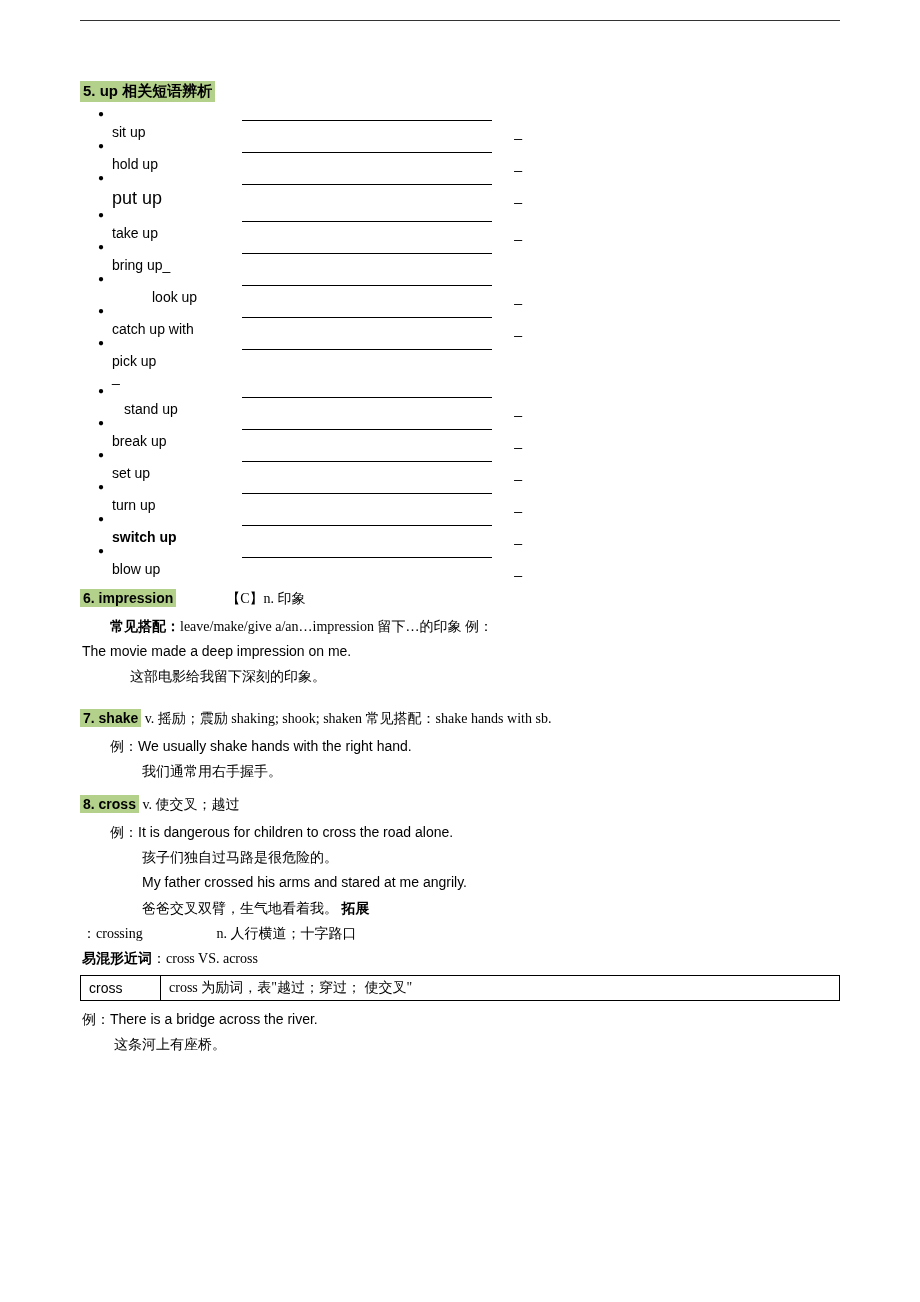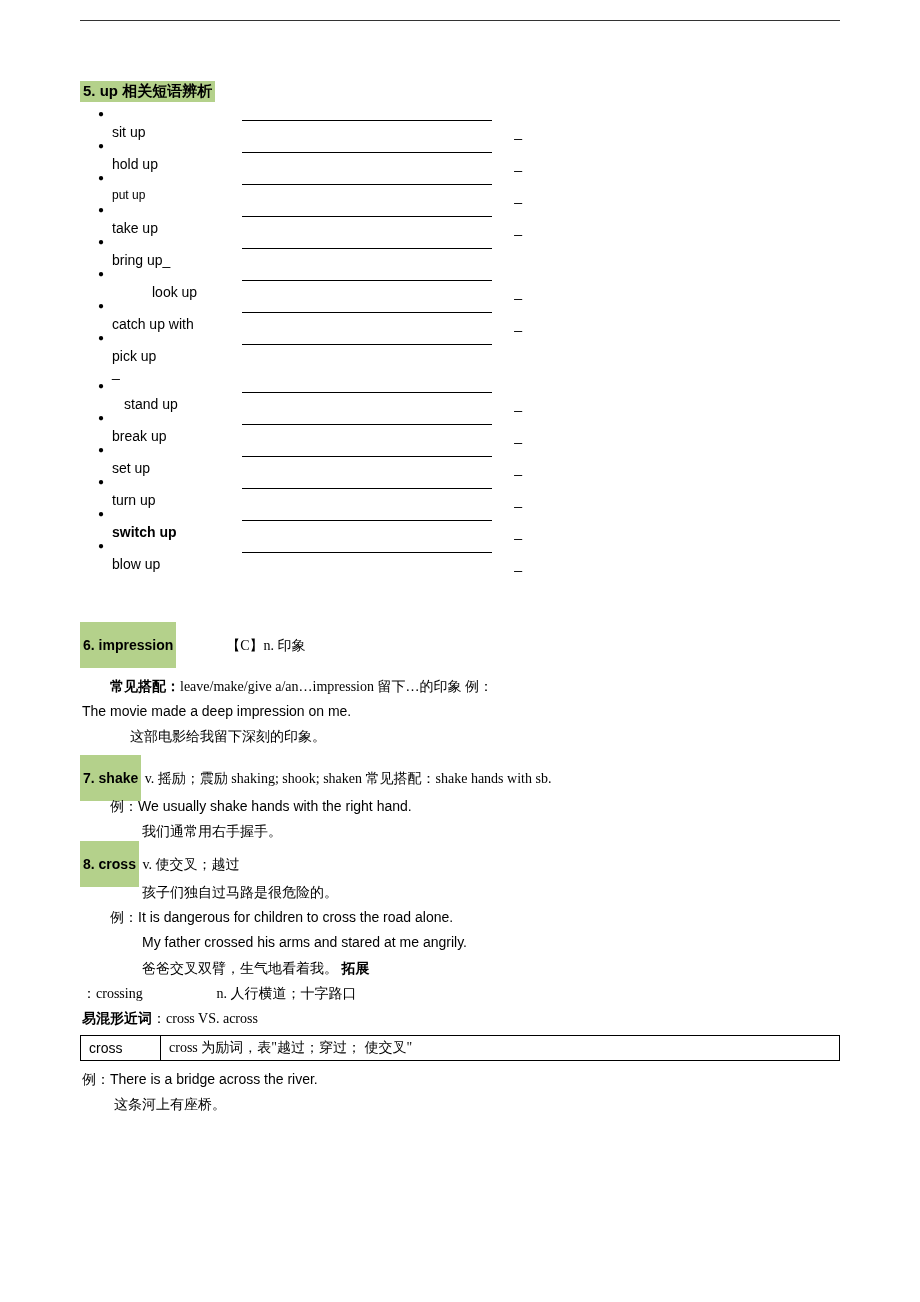--- a/index.html
+++ b/index.html
@@ -30,22 +30,21 @@
   }
   .entry {
     margin-bottom: 12px;
   }
   .entry-header {
     margin-bottom: 6px;
   }
   .entry-header .num-hl {
     background: #b4d18b;
     font-weight: bold;
-    padding: 15px 3px;
-    margin-top: 38px;
+    padding: 1px 3px;
   }
   .indent-block {
     margin-left: 30px;
     line-height: 1.8;
   }
   .indent-block .bold { font-weight: bold; }
   .cn { font-family: "SimSun","Microsoft YaHei",serif; }
   .row-flex { display: flex; align-items: baseline; gap: 30px; }
   .def-after { margin-left: 20px; }
   table.cmp {
@@ -92,21 +91,21 @@
           <span style="font-size: 14px;">hold up</span>
           <span>_</span>
         </div>
       </div>
       <div style="margin-bottom: 0px;">
         <div style="display: flex; align-items: flex-start;">
           <span style="font-size: 10px; width: 14px;">●</span>
           <span style="margin-left: 130px;"><span style="display:inline-block;border-bottom:1px solid #000;width:250px;height:12px"></span></span>
         </div>
         <div style="display: flex; justify-content: space-between; width: 410px; margin-left: 14px;">
-          <span style="font-size: 12px;">put up</span>
+          <span style="font-size: 18px;">put up</span>
           <span>_</span>
         </div>
       </div>
       <div style="margin-bottom: 0px;">
         <div style="display: flex; align-items: flex-start;">
           <span style="font-size: 10px; width: 14px;">●</span>
           <span style="margin-left: 130px;"><span style="display:inline-block;border-bottom:1px solid #000;width:250px;height:12px"></span></span>
         </div>
         <div style="display: flex; justify-content: space-between; width: 410px; margin-left: 14px;">
           <span style="font-size: 14px;">take up</span>
@@ -240,24 +239,24 @@
     </div>
     <div class="lh cn" style="margin-left:32px"><span>我们通常用右手握手。</span></div>
   </div>
 </div>
 
 <div class="entry sec8">
   <div class="entry-header">
     <span class="num-hl">8. cross</span><span class="cn">   v. 使交叉；越过</span>
   </div>
   <div class="indent-block">
-    <div class="lh cn" style="margin-left:32px"><span>孩子们独自过马路是很危险的。</span></div>
     <div class="lh">
       <span class="cn">例：</span><span>It is dangerous for children to cross the road alone.</span>
     </div>
+    <div class="lh cn" style="margin-left:32px"><span>孩子们独自过马路是很危险的。</span></div>
     <div class="lh" style="margin-left:32px"><span>My father crossed his arms and stared at me angrily.</span></div>
     <div class="lh cn" style="margin-left:32px">
       <span>爸爸交叉双臂，生气地看着我。 </span>
       <span class="bold">拓展</span>
     </div>
     <div class="lh" style="margin-left:-28px">
       <span class="cn">：crossing</span>
       <span class="cn" style="margin-left:70px">n. 人行横道；十字路口</span>
     </div>
     <div class="lh" style="margin-left:-28px">

